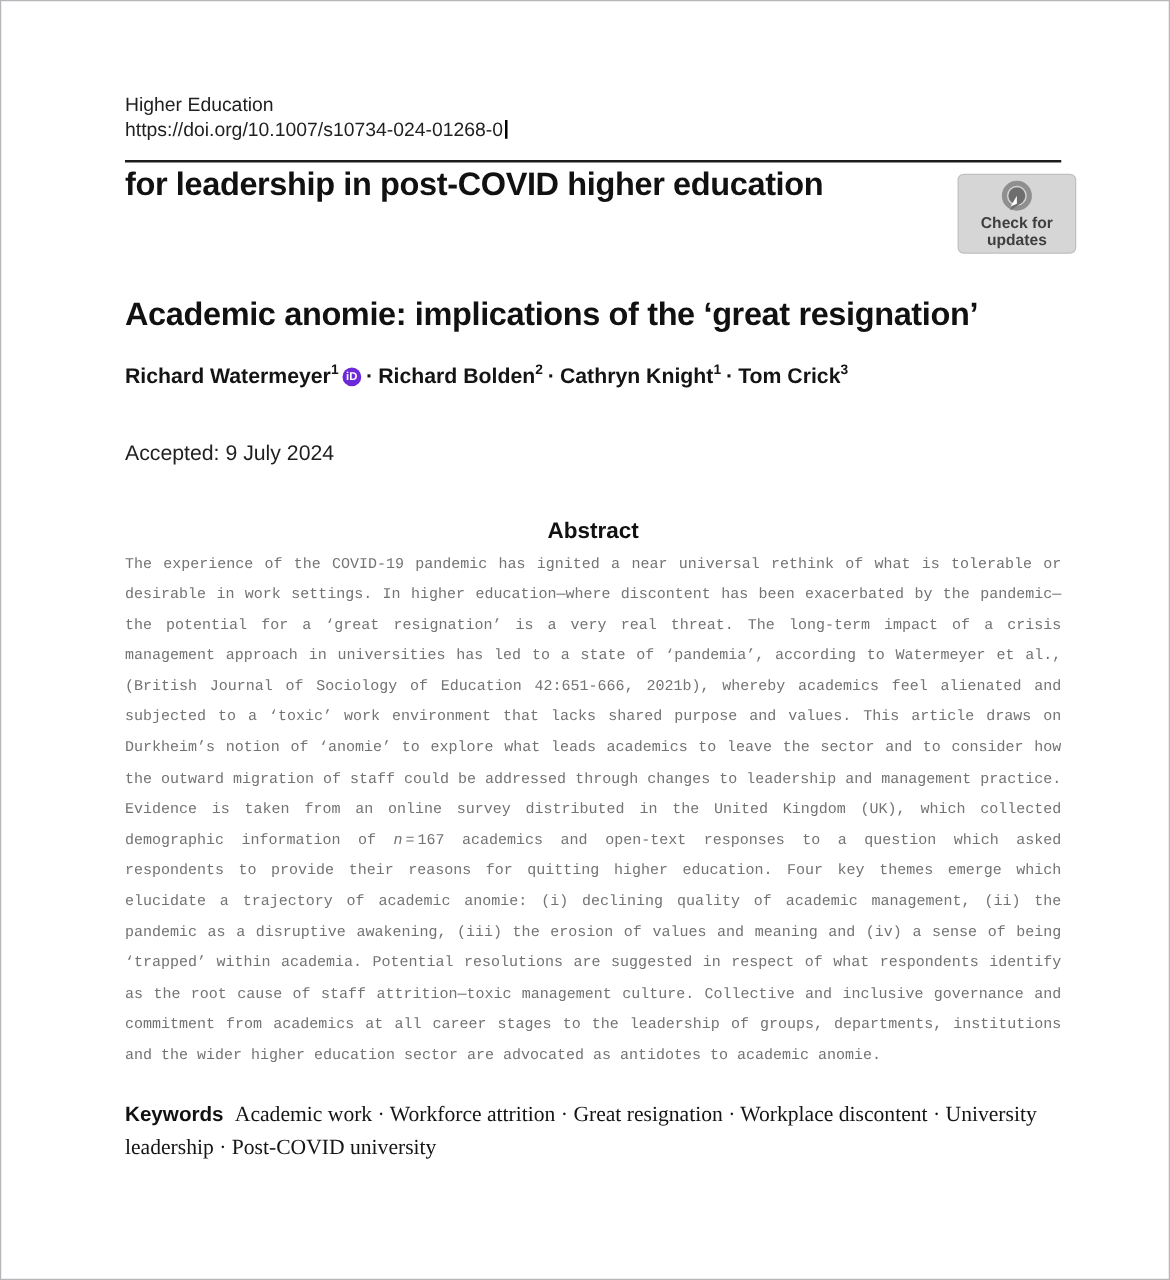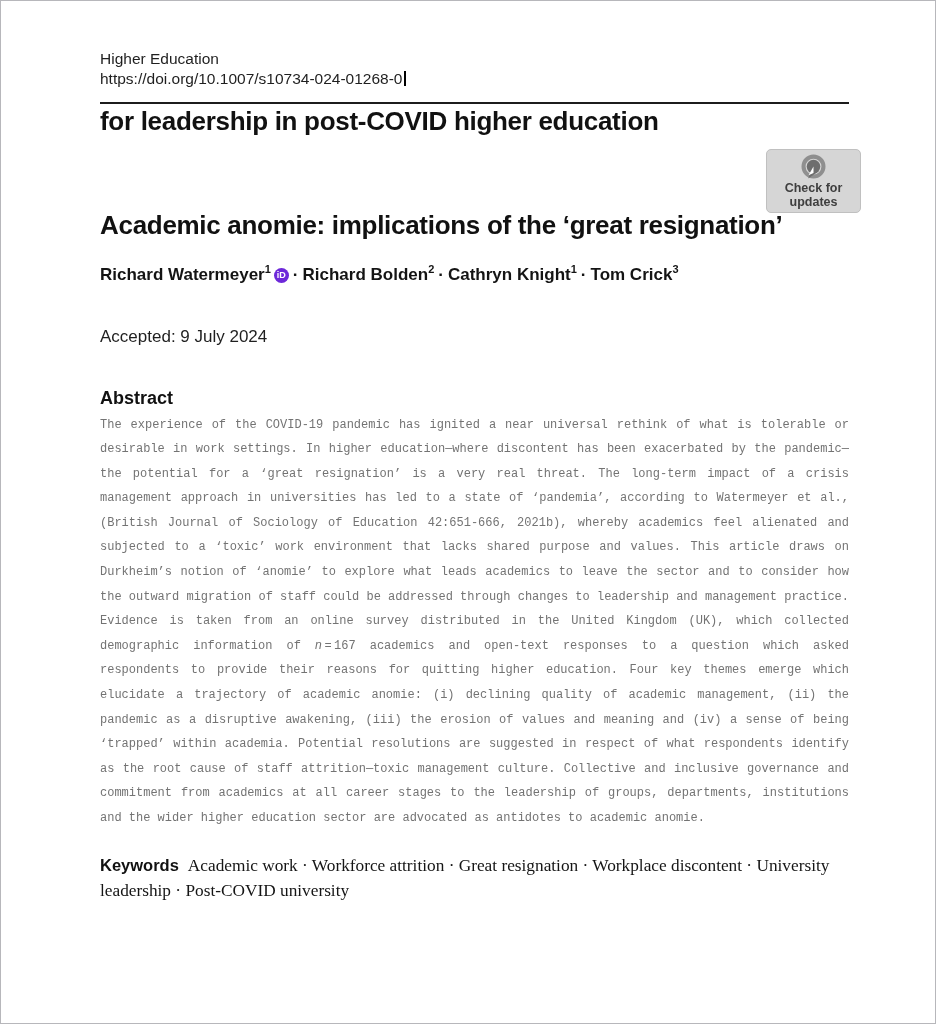--- a/index.html
+++ b/index.html
@@ -2,41 +2,41 @@
 <html><head>
 <meta charset="utf-8">
 <style>
   html,body{margin:0;padding:0;background:#fff;}
   .page{
     position:relative;width:936px;height:1024px;box-sizing:border-box;
     background:#ffffff;border:1px solid #b7b7bb;overflow:hidden;
     color:#1b1b1b;font-family:"Liberation Sans",sans-serif;
   }
   .content{margin-left:99px;width:749px;}
-  .journal{padding-top:48px;font-size:15.5px;line-height:20px;color:#1f1f1f;}
+  .journal{padding-top:74px;font-size:15.5px;line-height:20px;color:#1f1f1f;}
   .doi-row{font-size:15.5px;line-height:20px;color:#1f1f1f;}
   .caret{display:inline-block;width:1.5px;height:15px;background:#000;margin-left:2px;vertical-align:-2px;}
   .rule{margin-top:13px;border-top:2px solid #1c1c1c;height:0;}
   .title{margin-top:70px;font-weight:bold;font-size:26px;line-height:34px;letter-spacing:-0.3px;white-space:nowrap;color:#111;}
   .authors{margin-top:23px;font-size:17px;font-weight:bold;color:#141414;}
   .authors sup{font-size:11px;line-height:0;}
   .authors .sep{padding:0 4px;}
   .orcid{
     display:inline-block;width:15px;height:15px;border-radius:50%;
     color:#fff;font-size:9px;font-weight:bold;text-align:center;line-height:15px;
     margin-left:3px;vertical-align:2px;cursor:pointer;
   }
   .meta{margin-top:42px;font-size:17px;line-height:20.5px;color:#1f1f1f;}
-  .abstract-h{margin-top:40px;font-size:18px;font-weight:bold;color:#111;}
+  .abstract-h{margin-top:40px;font-size:18px;font-weight:bold;color:#111;text-align:center;}
   .abstract-p{margin:4px 0 0 0;font-family:Liberation Mono, monospace;font-size:12px;line-height:24.6px;text-align:justify;color:#737373;}
   .abstract-p .nvar{font-style:italic;}
   .keywords{margin-top:22px;font-family:"Liberation Serif",serif;font-size:17.3px;line-height:25px;color:#151515;}
   .kw-label{font-family:"Liberation Sans",sans-serif;font-weight:bold;font-size:16.5px;margin-right:9px;color:#111;}
   .crossmark{
-    position:absolute;top:148px;right:74px;width:95px;height:64px;box-sizing:border-box;
+    position:absolute;top:138px;right:74px;width:95px;height:64px;box-sizing:border-box;
     background:#d6d6d6;border:1px solid #c0c0c0;border-radius:5px;
     display:flex;flex-direction:column;align-items:center;padding-top:3px;cursor:pointer;
   }
   .cm-text{font-size:12.5px;line-height:13.5px;color:#3e3e3e;text-align:center;font-weight:bold;}
 </style>
 </head>
 <body>
 
 <div class="page">
 

